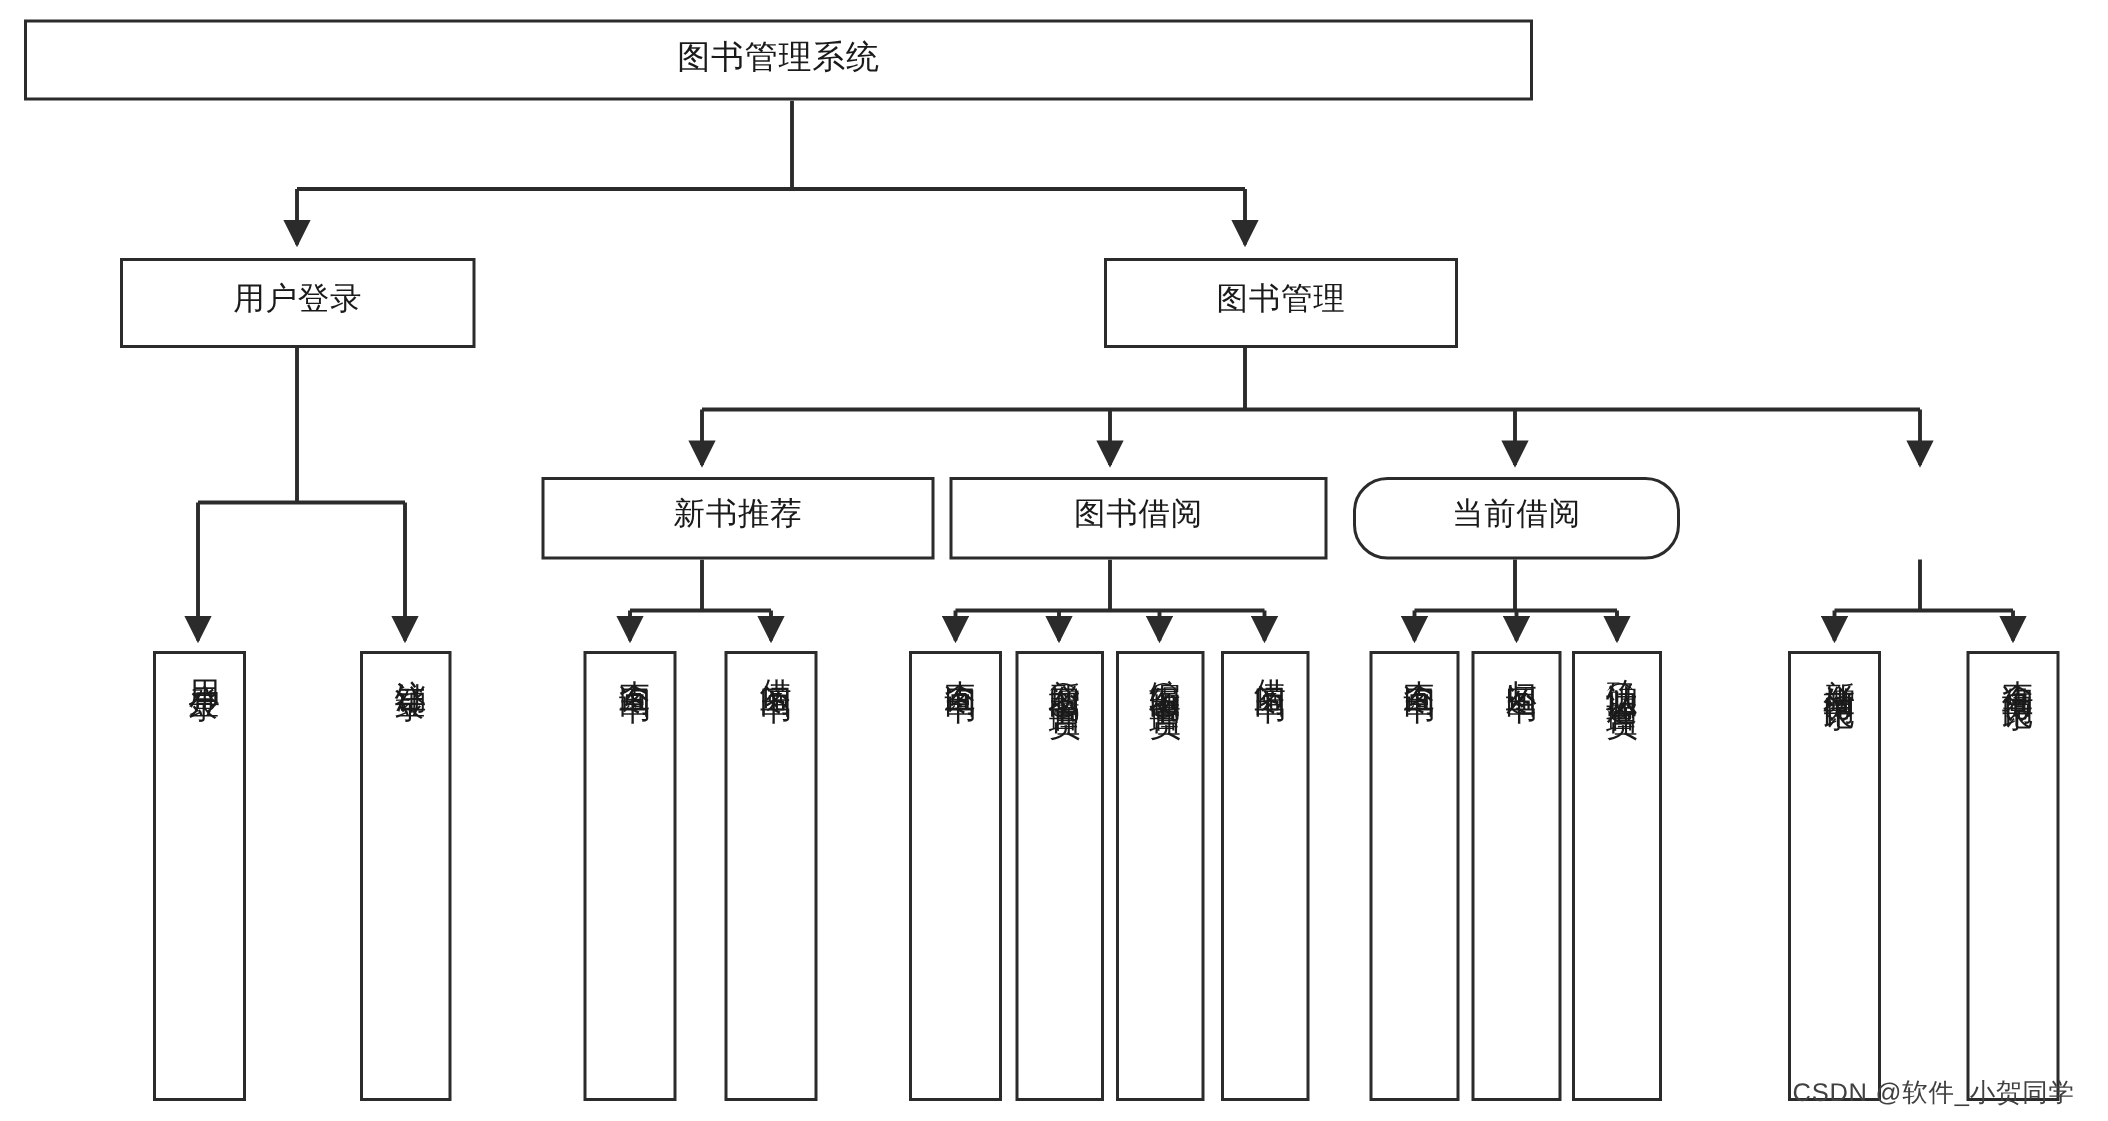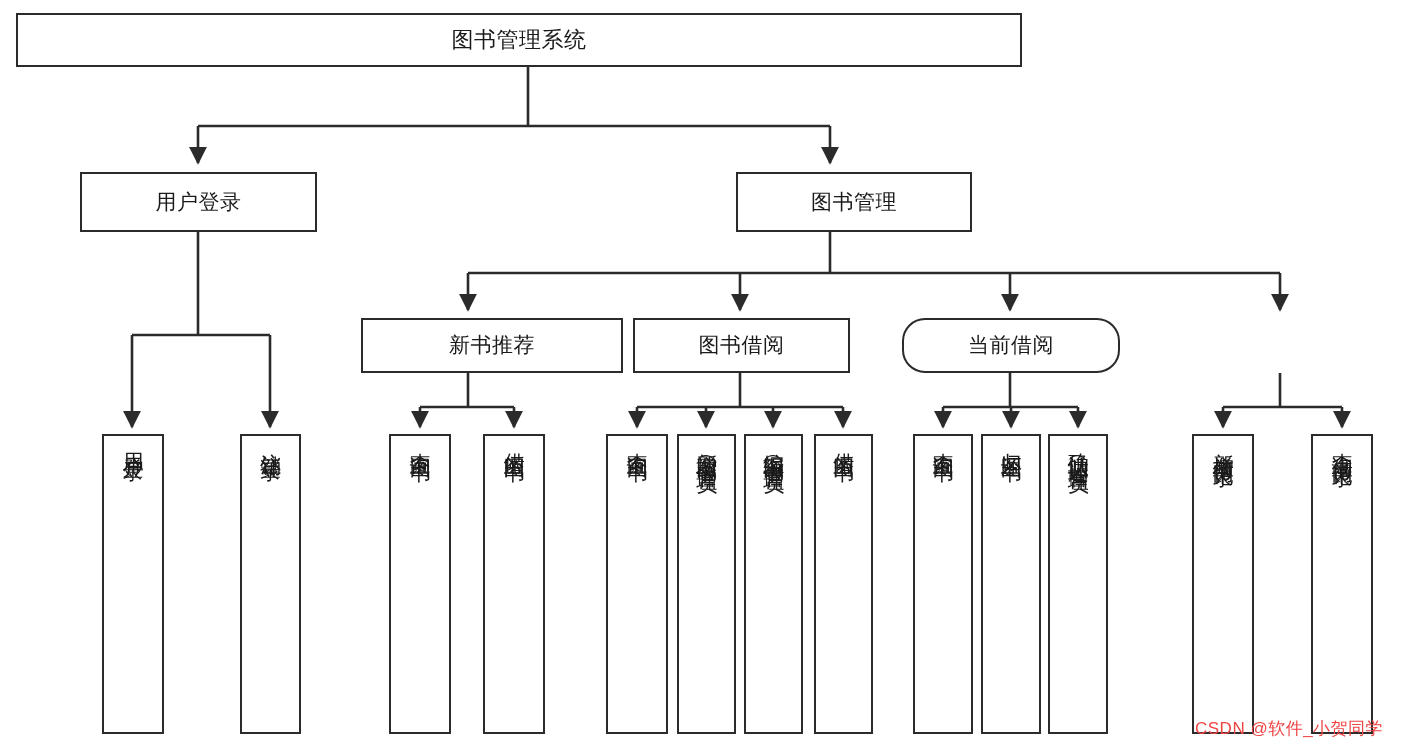--- a/index.html
+++ b/index.html
@@ -19,20 +19,21 @@
   }
   .node {
     position: absolute;
     box-sizing: border-box;
     border: 2px solid #2b2b2b;
     background: #ffffff;
     display: flex;
     align-items: center;
     justify-content: center;
     color: #1a1a1a;
+    font-family: Liberation Mono, monospace;
   }
   .node-label {
     display: block;
     text-align: center;
     line-height: 1.08;
     white-space: nowrap;
   }
   .node.horizontal .node-label {
     font-size: 21px;
     letter-spacing: 0.5px;
@@ -56,21 +57,21 @@
     position: absolute;
     left: 0;
     top: 0;
     width: 1405px;
     height: 747px;
     pointer-events: none;
   }
   .watermark {
     position: absolute;
     font-size: 17px;
-    color: #ef4444;
+    color: #404040;
     white-space: nowrap;
     letter-spacing: 0.5px;
   }
 </style>
 </head>
 <body>
 
 <div id="canvas">
 
   <svg class="links" viewBox="0 0 1405 747">
@@ -133,21 +134,21 @@
   <div class="node horizontal" style="left:80px; top:172px; width:237px; height:60px;">
     <span class="node-label">用户登录</span>
   </div>
   <div class="node horizontal" style="left:712px; top:172px; width:236px; height:60px;margin-left:24px;">
     <span class="node-label">图书管理</span>
   </div>
 
   <div class="node horizontal" style="left:361px; top:318px; width:262px; height:55px;">
     <span class="node-label">新书推荐</span>
   </div>
-  <div class="node horizontal" style="left:633px; top:318px; width:217px; height:55px;">
+  <div class="node horizontal" style="left:633px; top:318px; width:252px; height:55px;">
     <span class="node-label">图书借阅</span>
   </div>
   <div class="node horizontal" style="left:902px; top:318px; width:218px; height:55px;border-radius:23px;">
     <span class="node-label">当前借阅</span>
   </div>
 
   <div class="node vertical" style="left:102px; top:434px; width:62px; height:300px;">
     <span class="node-label">用户登录</span>
   </div>
   <div class="node vertical" style="left:240px; top:434px; width:61px; height:300px;">

